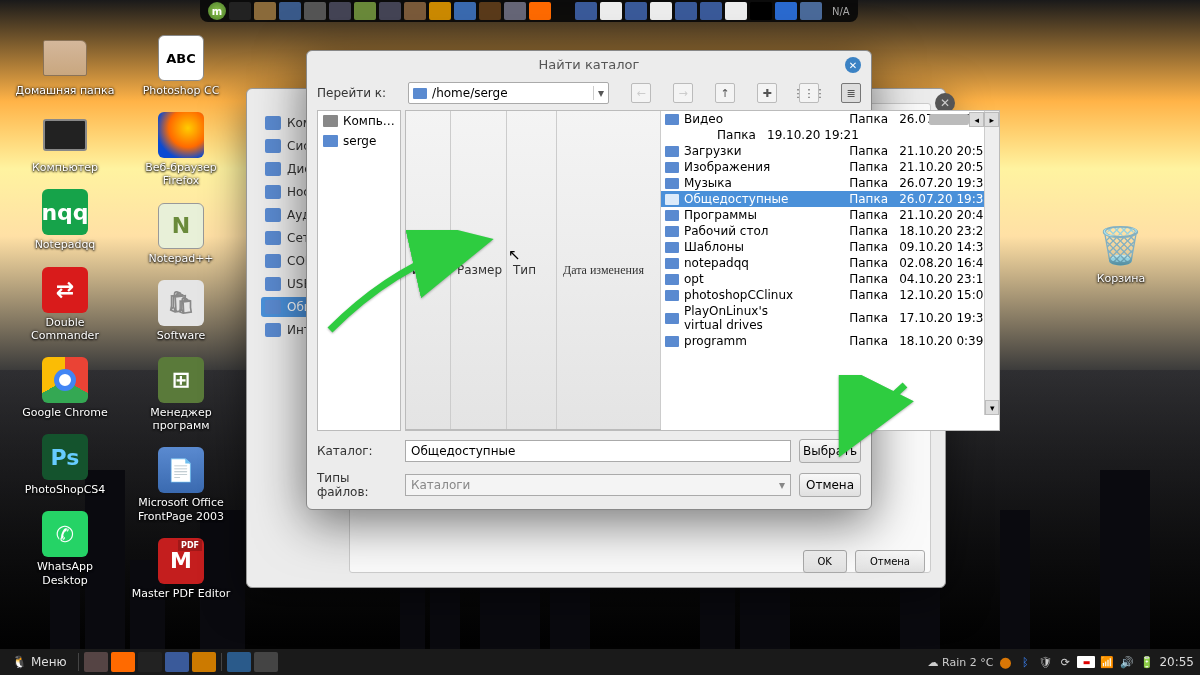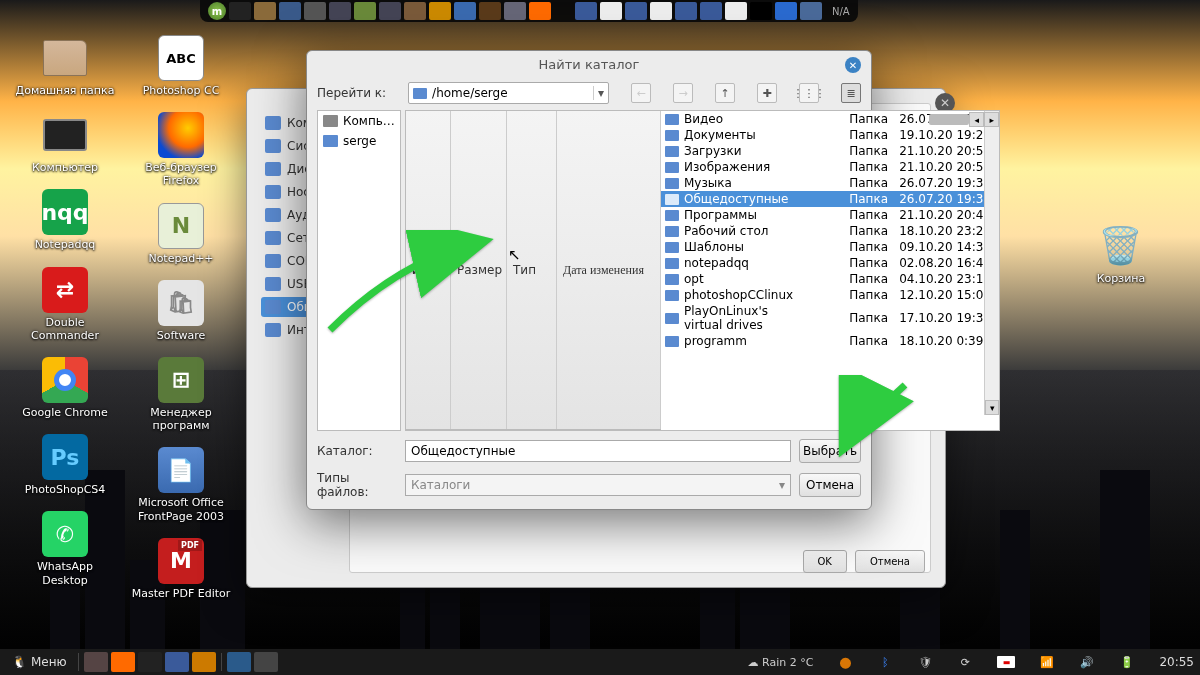--- a/index.html
+++ b/index.html
@@ -23,21 +23,21 @@
   .trash { position: absolute; right: 24px; top: 218px; }
   
   .folder-glyph { width: 44px; height: 36px; background: linear-gradient(#d4b79b,#c9a77f); border-radius: 2px 6px 2px 2px; position: relative; border: 1px solid #8a7358; }
   .monitor-glyph { width: 44px; height: 32px; background: #222; border: 2px solid #888; border-radius: 3px; }
   .appbox { width: 46px; height: 46px; border-radius: 6px; display:flex;align-items:center;justify-content:center;font-size:22px;font-weight:bold;color:#fff; }
   .ff { background: radial-gradient(circle at 65% 35%, #ffcc00, #ff6a00 45%, #0a4ad2 75%); }
   .nqq { background:#16a34a; } .npp{ background:#e8f0d8; color:#6a8a3a; border:1px solid #999;}
   .dc { background:#d91b1b; } .sw { background:#e5e5e5;color:#888;}
   .gc { background: conic-gradient(#ea4335 0 120deg,#34a853 120deg 240deg,#fbbc05 240deg 360deg); position:relative;}
   .gc::after{content:"";position:absolute;inset:12px;background:#fff;border-radius:50%;border:5px solid #4285f4;}
-  .mp { background:#5a7a3a; } .ps { background:#0369a1;color:#6cf;} .abc{background:#fff;color:#000;border:1px solid #888;font-size:13px;}
+  .mp { background:#5a7a3a; } .ps { background:#14532d;color:#6cf;} .abc{background:#fff;color:#000;border:1px solid #888;font-size:13px;}
   .mo { background:linear-gradient(#5a8ad0,#3a6ab0);} .wa{background:#25d366;}
   .pdf { background:#c41e1e; position:relative;} .pdf::before{content:"PDF";position:absolute;top:2px;right:2px;font-size:8px;background:#a01818;padding:1px 3px;}
 
   
   .top-panel { position: absolute; top: 0; left: 200px; height: 22px; background: rgba(10,10,10,0.92); border-radius: 0 0 8px 8px; padding: 0 8px; display: flex; align-items: center; gap: 3px; }
   .tpicon { width: 22px; height: 18px; background: #555; border-radius: 2px; }
 
   
   .back-dialog { position: absolute; left: 246px; top: 88px; width: 700px; height: 500px; background: #ececec; border: 1px solid #999; border-radius: 6px; box-shadow: 0 10px 40px rgba(0,0,0,0.5); }
   .back-dialog .closer { position:absolute; right:-10px; top:4px; width:20px;height:20px;background:#555;border-radius:50%;color:#ccc;display:flex;align-items:center;justify-content:center;font-size:12px;}
@@ -100,21 +100,21 @@
   
   .arrow { position:absolute; pointer-events:none;}
   .arrow svg{filter:drop-shadow(0 1px 1px rgba(0,0,0,0.3));}
 
   
   .taskbar { position:absolute; left:0; right:0; bottom:0; height:26px; background:#1a1a1a; display:flex; align-items:center; padding:0 6px; gap:3px;}
   .taskbar .menu{display:flex;align-items:center;gap:4px;color:#ddd;font-size:12px;padding:0 6px;cursor:pointer;}
   .taskbar .sep{width:1px;height:18px;background:#444;margin:0 2px;}
   .taskbar .tb{width:24px;height:20px;background:#333;border-radius:2px;cursor:pointer;}
   .taskbar .tb.active{background:#2a5a8a;}
-  .tray{margin-left:auto;display:flex;align-items:center;gap:24px;color:#ccc;font-size:11px;}
+  .tray{margin-left:auto;display:flex;align-items:center;gap:4px;color:#ccc;font-size:11px;}
   .tray .ti{width:16px;height:16px;display:flex;align-items:center;justify-content:center;}
   .clock{font-size:12px;color:#ddd;}
   
   .cursor{position:absolute;left:508px;top:246px;font-size:15px;color:#000;pointer-events:none;z-index:99;}
   .mint-logo{width:18px;height:18px;background:radial-gradient(circle,#8bc34a,#4a7a2a);border-radius:50%;display:flex;align-items:center;justify-content:center;font-size:10px;color:#fff;font-weight:bold;}
 </style>
 </head>
 <body>
 
 <div class="cityscape">
@@ -364,24 +364,20 @@
           <div class="row">
             <div class="rn">
               <div class="fic"></div>
               <span>Видео</span>
             </div>
             <div class="rs"></div>
             <div class="rt">Папка</div>
             <div class="rd">26.07.20 19:39</div>
           </div>
           <div class="row">
-            <div class="rn">
-              <div class="fic"></div>
-              <span>Документы</span>
-            </div>
             <div class="rs"></div>
             <div class="rt">Папка</div>
             <div class="rd">19.10.20 19:21</div>
           </div>
           <div class="row">
             <div class="rn">
               <div class="fic"></div>
               <span>Загрузки</span>
             </div>
             <div class="rs"></div>

